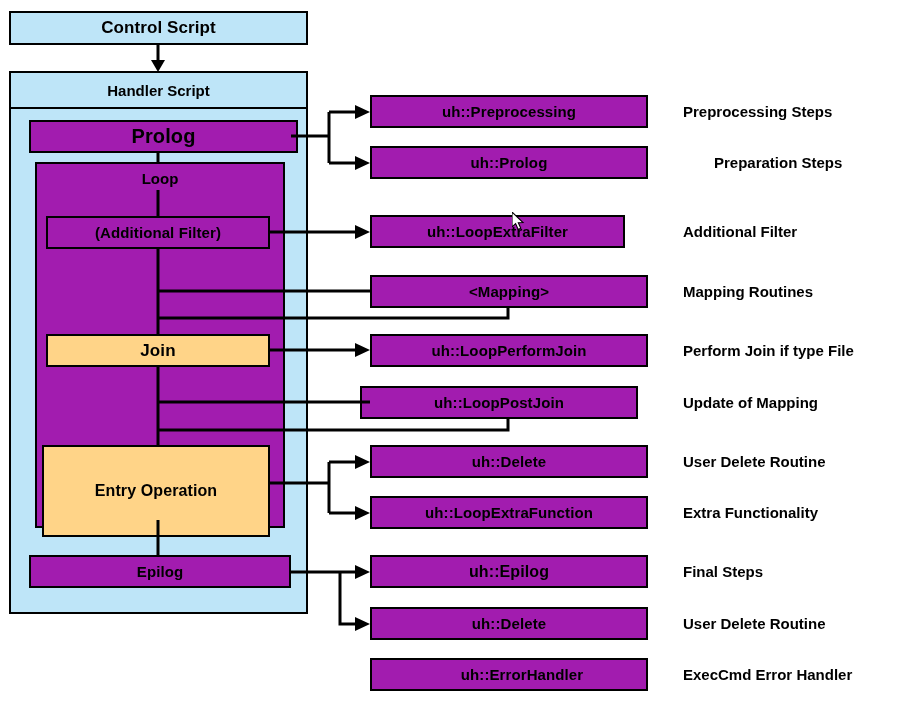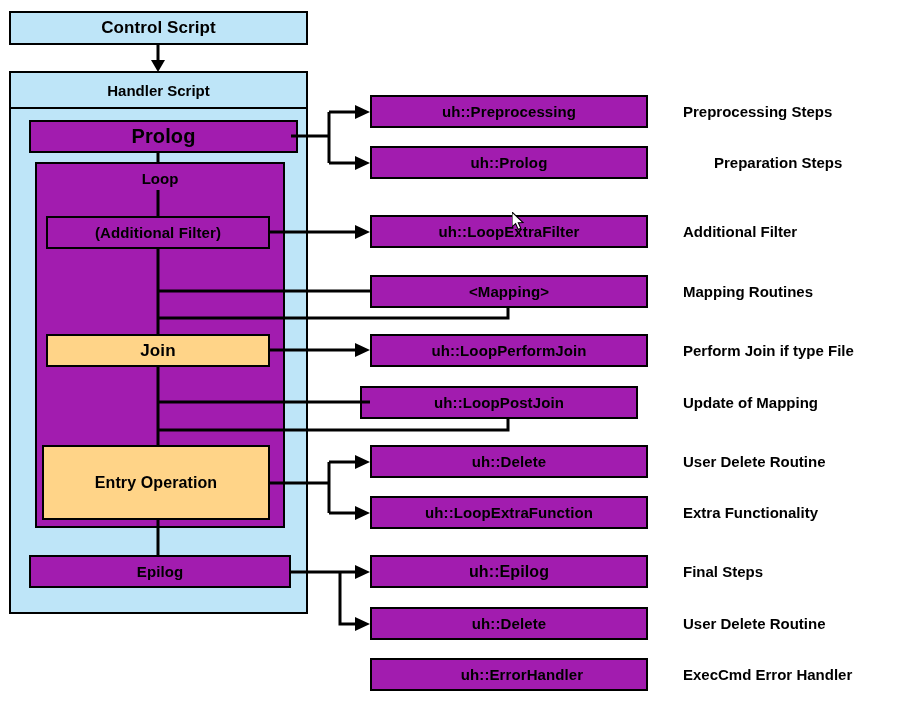--- a/index.html
+++ b/index.html
@@ -105,27 +105,27 @@
   <div class="box orange" style="left:29px; top:120px; width:269px; height:33px; font-size:20px;">Prolog</div>
 
   <div class="container orange" style="left:35px; top:162px; width:250px; height:366px;">
     <div class="container-title" style="height:28px; font-size:15px;">Loop</div>
   </div>
 
   <div class="box orange" style="left:46px; top:216px; width:224px; height:33px; font-size:15px;">(Additional Filter)</div>
 
   <div class="box lightor" style="left:46px; top:334px; width:224px; height:33px; font-size:17px;">Join</div>
 
-  <div class="box lightor" style="left:42px; top:445px; width:228px; height:75px; font-size:16px;">Entry Operation</div>
+  <div class="box lightor" style="left:42px; top:445px; width:228px; height:92px; font-size:16px;">Entry Operation</div>
 
   <div class="box orange" style="left:29px; top:555px; width:262px; height:33px; font-size:15px;text-align:right;">Epilog</div>
 
   <div class="box orange" style="left:370px; top:95px; width:278px; height:33px; font-size:15px;">uh::Preprocessing</div>
   <div class="box orange" style="left:370px; top:146px; width:278px; height:33px; font-size:15px;">uh::Prolog</div>
-  <div class="box orange" style="left:370px; top:215px; width:278px; height:33px; font-size:15px;">uh::LoopExtraFilter</div>
+  <div class="box orange" style="left:370px; top:215px; width:255px; height:33px; font-size:15px;">uh::LoopExtraFilter</div>
   <div class="box orange" style="left:370px; top:275px; width:278px; height:33px; font-size:15px;">&lt;Mapping&gt;</div>
   <div class="box orange" style="left:370px; top:334px; width:278px; height:33px; font-size:15px;">uh::LoopPerformJoin</div>
   <div class="box orange" style="left:360px; top:386px; width:278px; height:33px; font-size:15px;">uh::LoopPostJoin</div>
   <div class="box orange" style="left:370px; top:445px; width:278px; height:33px; font-size:15px;">uh::Delete</div>
   <div class="box orange" style="left:370px; top:496px; width:278px; height:33px; font-size:15px;">uh::LoopExtraFunction</div>
   <div class="box orange" style="left:370px; top:555px; width:278px; height:33px; font-size:16px;">uh::Epilog</div>
   <div class="box orange" style="left:370px; top:607px; width:278px; height:33px; font-size:15px;">uh::Delete</div>
   <div class="box orange" style="left:370px; top:658px; width:278px; height:33px; font-size:15px;padding-left:26px;">uh::ErrorHandler</div>
 
   <div class="desc" style="left:683px; top:101px;">Preprocessing Steps</div>

